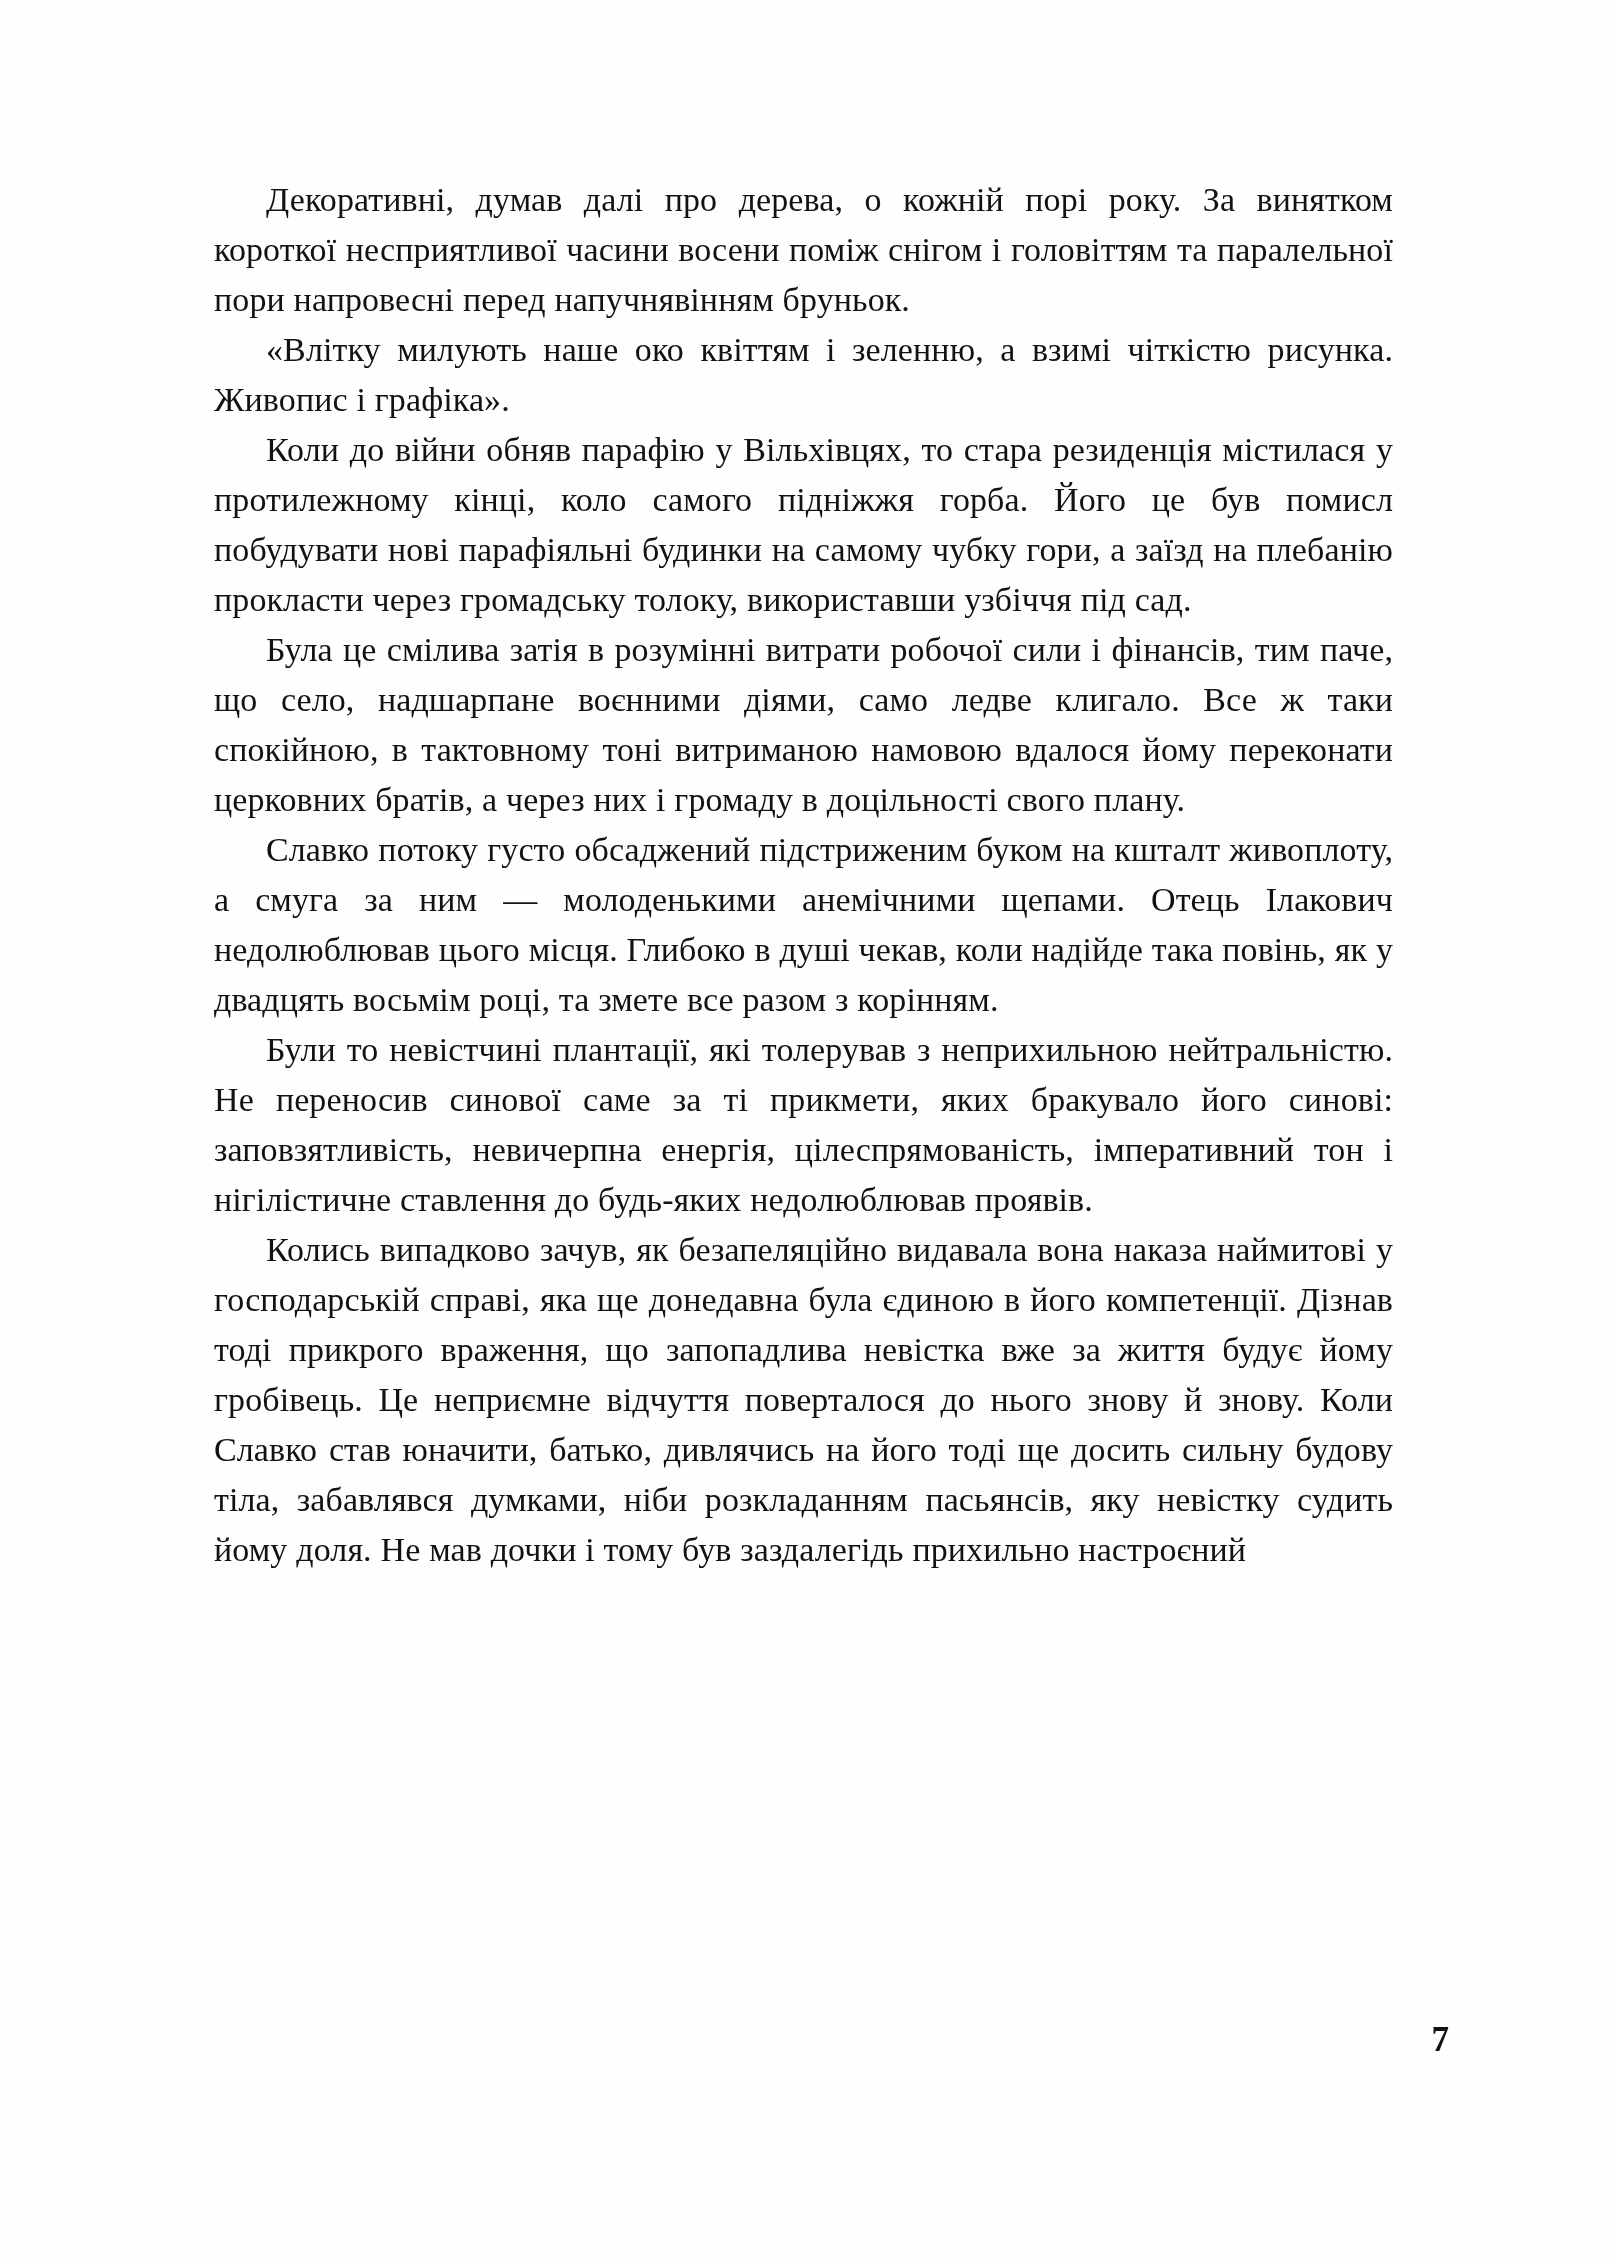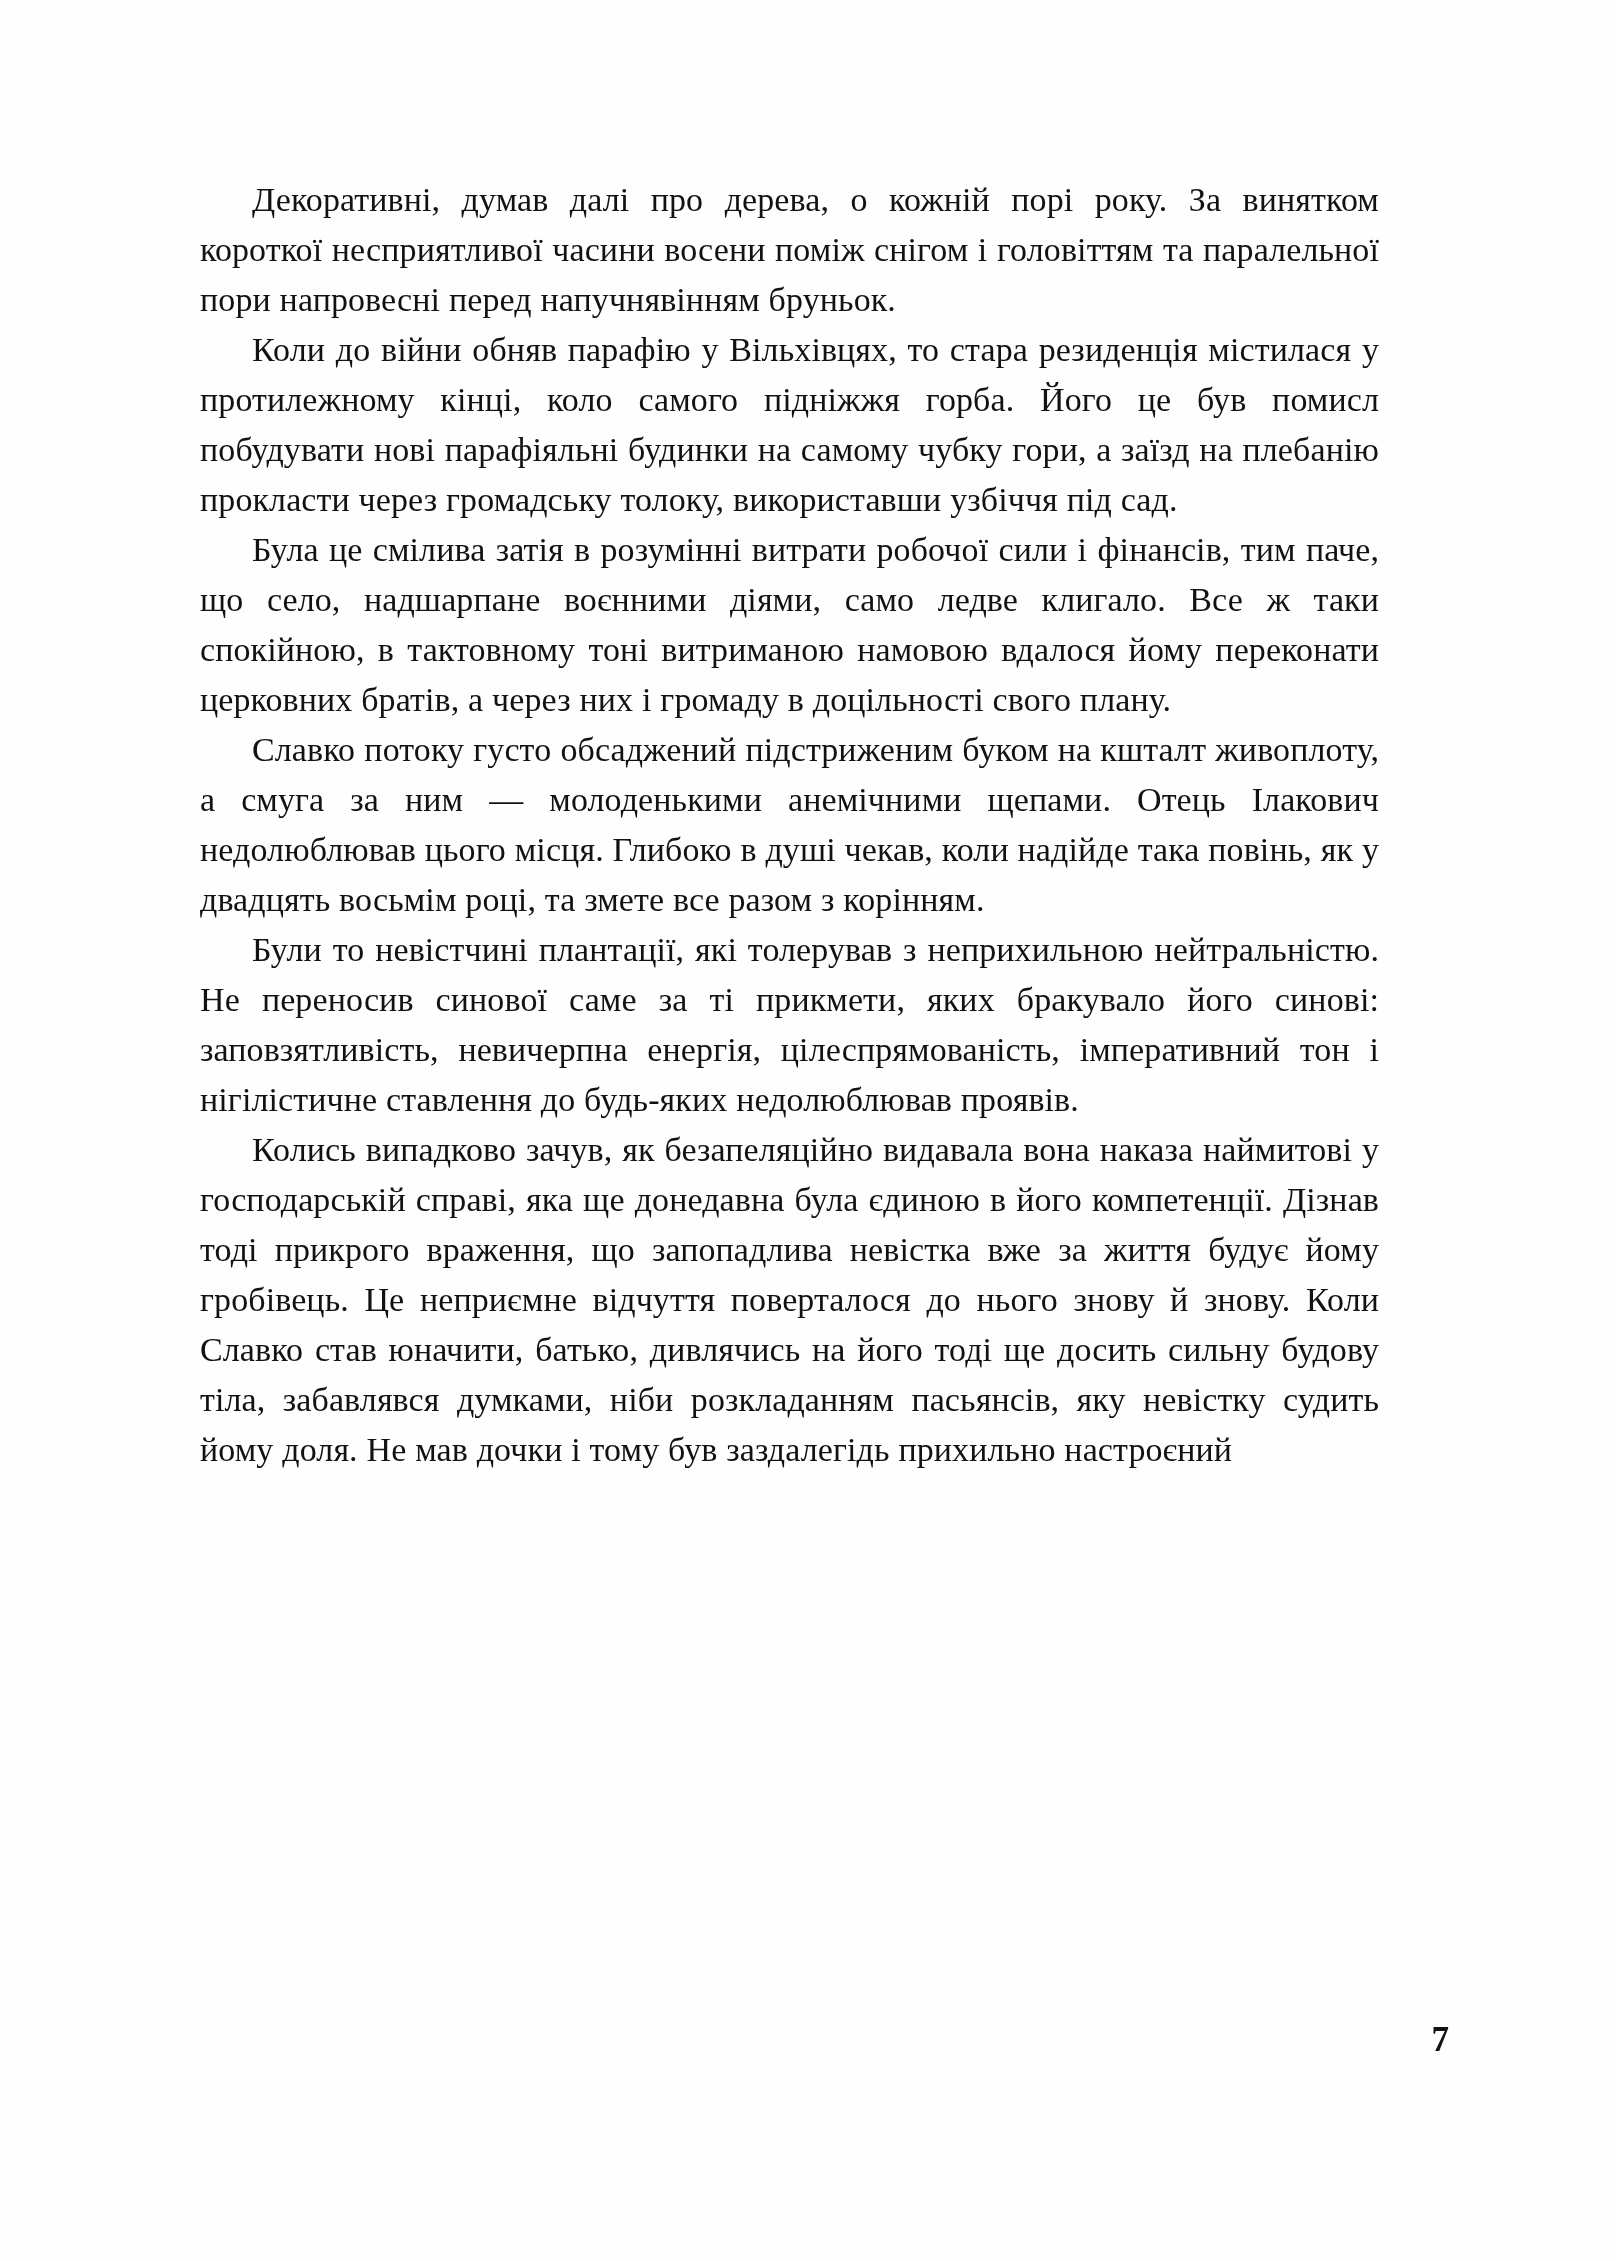--- a/index.html
+++ b/index.html
@@ -11,21 +11,21 @@
   .page {
     position: relative;
     width: 1617px;
     height: 2261px;
     background: #fefefe;
     box-sizing: border-box;
     overflow: hidden;
   }
   .text-block {
     position: absolute;
-    left: 200px;
+    left: 214px;
     top: 175px;
     width: 1179px;
   }
   .para {
     font-family: "Liberation Serif", "DejaVu Serif", serif;
     font-size: 34px;
     line-height: 50px;
     color: #121212;
     text-align: justify;
     text-justify: inter-word;
@@ -52,20 +52,21 @@
     font-weight: 600;
   }
 </style>
 </head>
 <body>
 
 <div class="page">
 
   <div class="text-block">
     <p class="para">Декоративні, думав далі про дерева, о кожній порі року. За винятком короткої несприятливої часини восени поміж снігом і головіттям та паралельної пори напровесні перед напучнявінням бруньок.</p>
+    <p class="para">«Влітку милують наше око квіттям і зеленню, а взимі чіткістю рисунка. Живопис і графіка».</p>
     <p class="para">Коли до війни обняв парафію у Вільхівцях, то стара резиденція містилася у протилежному кінці, коло самого підніжжя горба. Його це був помисл побудувати нові парафіяльні будинки на самому чубку гори, а заїзд на плебанію прокласти через громадську толоку, використавши узбіччя під сад.</p>
     <p class="para">Була це смілива затія в розумінні витрати робочої сили і фінансів, тим паче, що село, надшарпане воєнними діями, само ледве клигало. Все ж таки спокійною, в тактовному тоні витриманою намовою вдалося йому переконати церковних братів, а через них і громаду в доцільності свого плану.</p>
     <p class="para">Славко потоку густо обсаджений підстриженим буком на кшталт живоплоту, а смуга за ним — молоденькими анемічними щепами. Отець Ілакович недолюблював цього місця. Глибоко в душі чекав, коли надійде така повінь, як у двадцять восьмім році, та змете все разом з корінням.</p>
     <p class="para">Були то невістчині плантації, які толерував з неприхильною нейтральністю. Не переносив синової саме за ті прикмети, яких бракувало його синові: заповзятливість, невичерпна енергія, цілеспрямованість, імперативний тон і нігілістичне ставлення до будь-яких недолюблював проявів.</p>
     <p class="para">Колись випадково зачув, як безапеляційно видавала вона наказа наймитові у господарській справі, яка ще донедавна була єдиною в його компетенції. Дізнав тоді прикрого враження, що запопадлива невістка вже за життя будує йому гробівець. Це неприємне відчуття поверталося до нього знову й знову. Коли Славко став юначити, батько, дивлячись на його тоді ще досить сильну будову тіла, забавлявся думками, ніби розкладанням пасьянсів, яку невістку судить йому доля. Не мав дочки і тому був заздалегідь прихильно настроєний</p>
   </div>
 
   <div class="page-number">7</div>
 
 </div>

